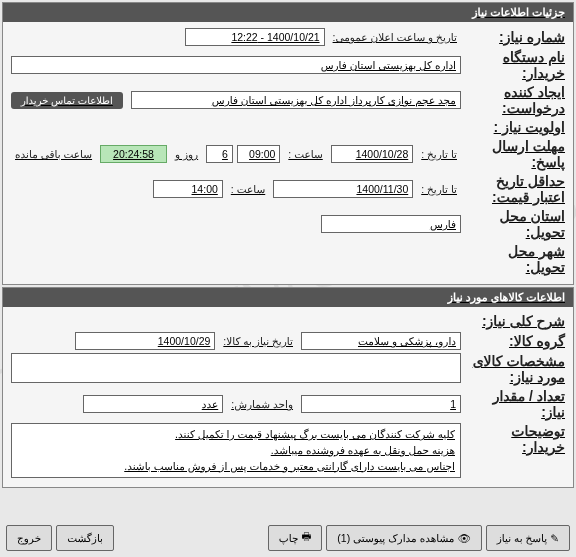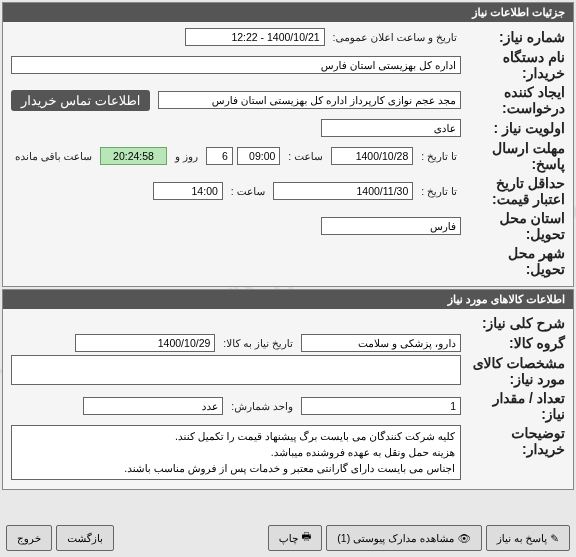--- a/index.html
+++ b/index.html
@@ -22,20 +22,21 @@
     pointer-events: none;
     z-index: 0;
     white-space: nowrap;
   }
   .panel {
     border: 1px solid #888;
     margin: 2px;
     background: #f5f5f5;
     position: relative;
     z-index: 1;
+    text-decoration: underline;
   }
   .panel-header {
     background: #555;
     color: #fff;
     padding: 3px 8px;
     font-size: 11px;
     font-weight: bold;
   }
   .panel-body { padding: 6px 8px; }
   .row {
@@ -80,21 +81,21 @@
     min-height: 24px;
     line-height: 1.5;
   }
   .textarea-multi { min-height: 48px; }
   .pill {
     display: inline-block;
     background: #555;
     color: #fff;
     padding: 3px 10px;
     border-radius: 3px;
-    font-size: 13px;
+    font-size: 10px;
     margin-right: 4px;
   }
   .time-green {
     background: #b8e6b8;
     border: 1px solid #6a6;
     padding: 2px 12px;
     font-size: 10.5px;
   }
   .footer {
     position: absolute;
@@ -136,21 +137,20 @@
       <span class="label">نام دستگاه خریدار:</span>
       <span class="field field-wide">اداره کل بهزیستی استان فارس</span>
     </div>
     <div class="row">
       <span class="label">ایجاد کننده درخواست:</span>
       <span class="field field-wide">مجد عجم نوازی کارپرداز اداره کل بهزیستی استان فارس</span>
       <span class="pill">اطلاعات تماس خریدار</span>
     </div>
     <div class="row">
       <span class="label">اولویت نیاز :</span>
-      <span class="field field-med">عادی</span>
     </div>
     <div class="row">
       <span class="label">مهلت ارسال پاسخ:</span>
       <span class="label-inline">تا تاریخ :</span>
       <span class="field field-med">1400/10/28</span>
       <span class="label-inline">ساعت :</span>
       <span class="field field-sm">09:00</span>
       <span class="field field-xs">6</span>
       <span class="label-inline">روز و</span>
       <span class="time-green">20:24:58</span>

